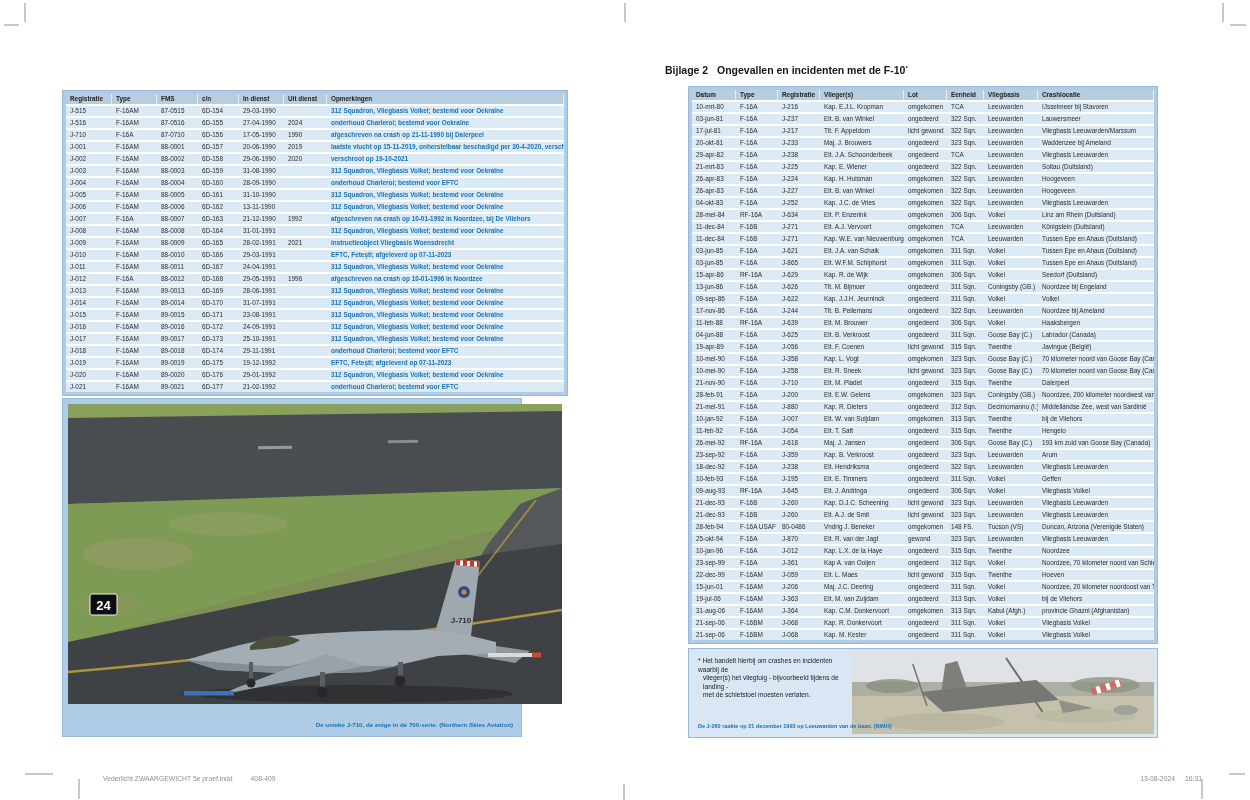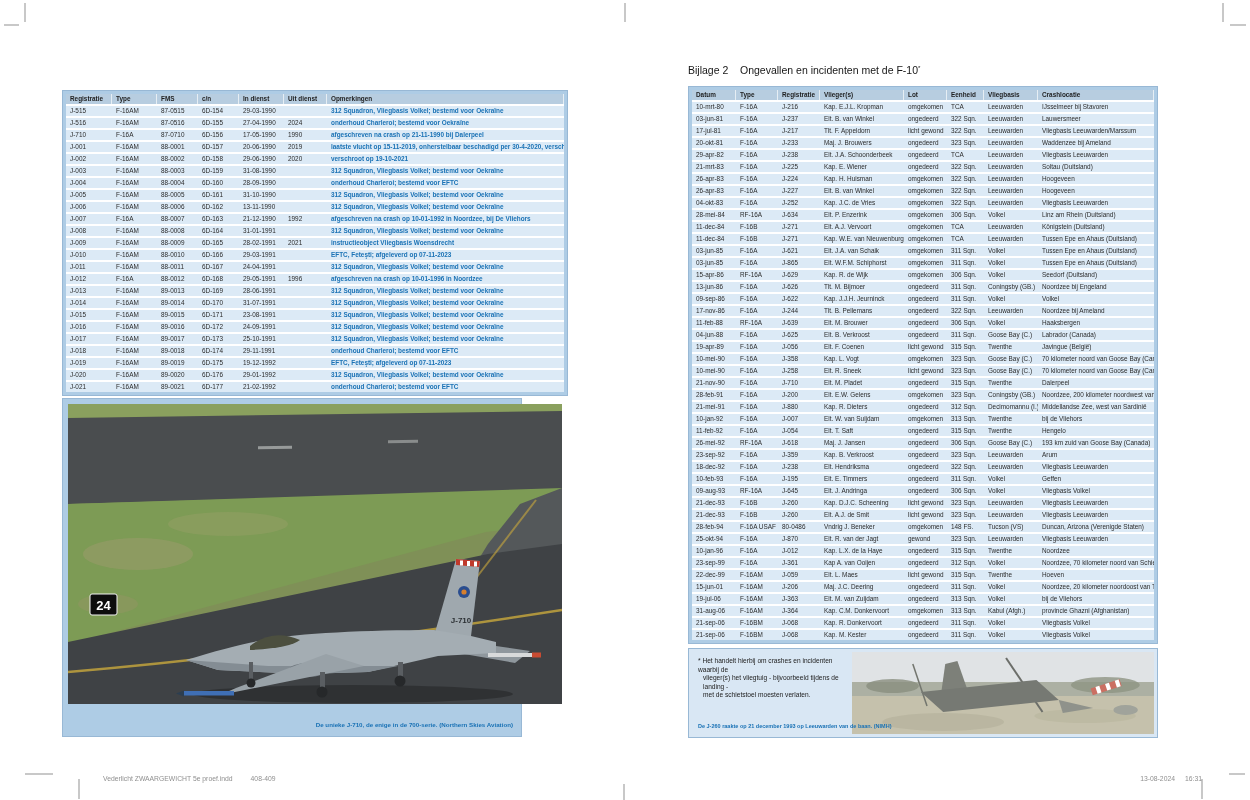--- a/index.html
+++ b/index.html
@@ -40,21 +40,21 @@
   #left-photo-panel{
     position:absolute;left:62px;top:398px;width:460px;height:339px;
     background:#aecce5;border:1px solid #98b8d5;box-sizing:border-box;padding:5px;text-decoration:underline;
   }
   #left-photo-panel svg{display:block;}
   .photo-caption{
     color:#1a72b5;font-weight:bold;font-size:6.2px;line-height:7px;
   }
   #left-photo-caption{position:absolute;right:8px;bottom:8px;text-align:right;}
   
-  #heading{position:absolute;left:688px;top:64px;display:flex;font-size:10.5px;font-weight:normal;color:#161616;}
+  #heading{position:absolute;left:665px;top:64px;display:flex;font-size:10.5px;font-weight:bold;color:#161616;}
   #heading .hlabel{width:52px;}
   #heading sup{font-size:6px;vertical-align:super;}
   
   #footnote-panel{
     position:absolute;left:688px;top:648px;width:470px;height:90px;
     background:#d9e7f4;border:1px solid #98b8d5;box-sizing:border-box;padding:3px;
     display:flex;
   }
   #footnote-text{
     flex:0 0 160px;position:relative;padding:5px 6px 0 6px;box-sizing:border-box;

